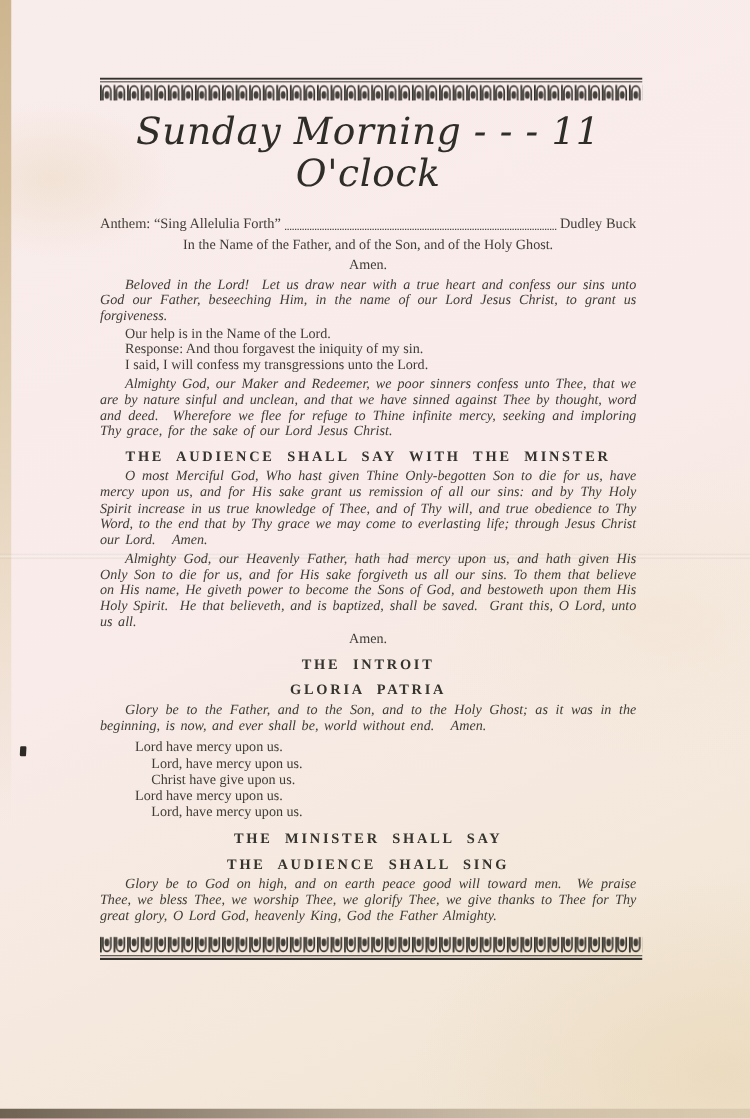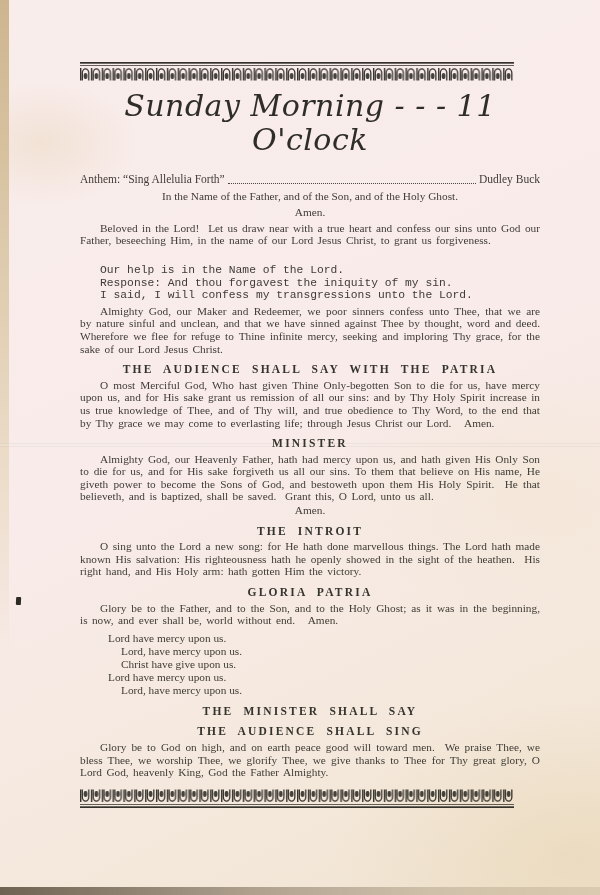--- a/index.html
+++ b/index.html
@@ -33,21 +33,21 @@
     position: absolute; left: 0; top: 443px; width: 100%; height: 4px;
     background: linear-gradient(to bottom,
       rgba(120,100,80,0.10), rgba(255,252,248,0.30) 50%, rgba(120,100,80,0.10));
   }
   .blot {
     position: absolute; left: 16px; top: 597px; width: 5px; height: 8px;
     background: #2e2b26; border-radius: 1px; transform: rotate(3deg);
   }
   .sheet {
     position: absolute; inset: 0;
-    padding: 62px 60px 0 80px;
+    padding: 62px 91px 0 80px;
     box-sizing: border-box;
     color: #3f3c35;
     font-size: 11.3px; line-height: 12.6px;
   }
   .border-svg { display: block; width: 434px; height: 19px; }
   .border-bottom-wrap { margin-top: 10px; transform: scaleY(-1); }
   .title {
     text-align: center;
     font-family: "DejaVu Serif", "Liberation Serif", serif;
     font-style: italic;
@@ -57,23 +57,24 @@
     letter-spacing: 0.5px;
   }
   .anthem-row { display: flex; align-items: flex-end; margin-top: 16px; font-size: 11.5px; }
   .anthem-leader { flex: 1; border-bottom: 1.6px dotted #4a463e; margin: 0 3px 2px 3px; }
   .center-line { text-align: center; margin-top: 4px; }
   .para {
     text-align: justify; text-indent: 20px;
     margin: 3px 0 0 0;
     word-spacing: 1.6px;
     white-space: pre-wrap;
+    font-style: italic;
   }
   .verse-line { padding-left: 20px; }
-  .verse-block { margin-top: 17px; font-family: Liberation Mono, monospace; }
+  .verse-block { margin-top: 1px; }
   .heading {
     text-align: center; font-weight: 700;
     letter-spacing: 2.2px; word-spacing: 5px;
     font-size: 11.5px; color: #35332d;
     margin: 8px 0 1px 0;
   }
   .amen-center { text-align: center; margin-top: 1px; }
   .kyrie { margin: 5px 0 0 28px; line-height: 13px; }
   .kyrie .indent { margin-left: 13px; }
   .no-indent { text-indent: 0; }
@@ -117,29 +118,27 @@
   <p class="para">Beloved in the Lord!  Let us draw near with a true heart and confess our sins unto God our Father, beseeching Him, in the name of our Lord Jesus Christ, to grant us forgiveness.</p>
 
   <div class="verse-block">
     <div class="verse-line">Our help is in the Name of the Lord.</div>
     <div class="verse-line">Response:  And thou forgavest the iniquity of my sin.</div>
     <div class="verse-line">I said, I will confess my transgressions unto the Lord.</div>
   </div>
 
   <p class="para">Almighty God, our Maker and Redeemer, we poor sinners confess unto Thee, that we are by nature sinful and unclean, and that we have sinned against Thee by thought, word and deed.  Wherefore we flee for refuge to Thine infinite mercy, seeking and imploring Thy grace, for the sake of our Lord Jesus Christ.</p>
 
-  <div class="heading">THE AUDIENCE SHALL SAY WITH THE PATRIA</div>
+  <div class="heading">THE AUDIENCE SHALL SAY WITH THE MINSTER</div>
   <p class="para">O most Merciful God, Who hast given Thine Only-begotten Son to die for us, have mercy upon us, and for His sake grant us remission of all our sins: and by Thy Holy Spirit increase in us true knowledge of Thee, and of Thy will, and true obedience to Thy Word, to the end that by Thy grace we may come to everlasting life; through Jesus Christ our Lord.   Amen.</p>
 
-  <div class="heading">MINISTER</div>
   <p class="para">Almighty God, our Heavenly Father, hath had mercy upon us, and hath given His Only Son to die for us, and for His sake forgiveth us all our sins. To them that believe on His name, He giveth power to become the Sons of God, and bestoweth upon them His Holy Spirit.  He that believeth, and is baptized, shall be saved.  Grant this, O Lord, unto us all.</p>
   <div class="amen-center">Amen.</div>
 
   <div class="heading">THE INTROIT</div>
-  <p class="para">O sing unto the Lord a new song: for He hath done marvellous things. The Lord hath made known His salvation: His righteousness hath he openly showed in the sight of the heathen.  His right hand, and His Holy arm: hath gotten Him the victory.</p>
 
   <div class="heading">GLORIA PATRIA</div>
   <p class="para">Glory be to the Father, and to the Son, and to the Holy Ghost; as it was in the beginning, is now, and ever shall be, world without end.   Amen.</p>
 
   <div class="kyrie">
     <div>Lord have mercy upon us.</div>
     <div class="indent">Lord, have mercy upon us.</div>
     <div class="indent">Christ have give upon us.</div>
     <div>Lord have mercy upon us.</div>
     <div class="indent">Lord, have mercy upon us.</div>

